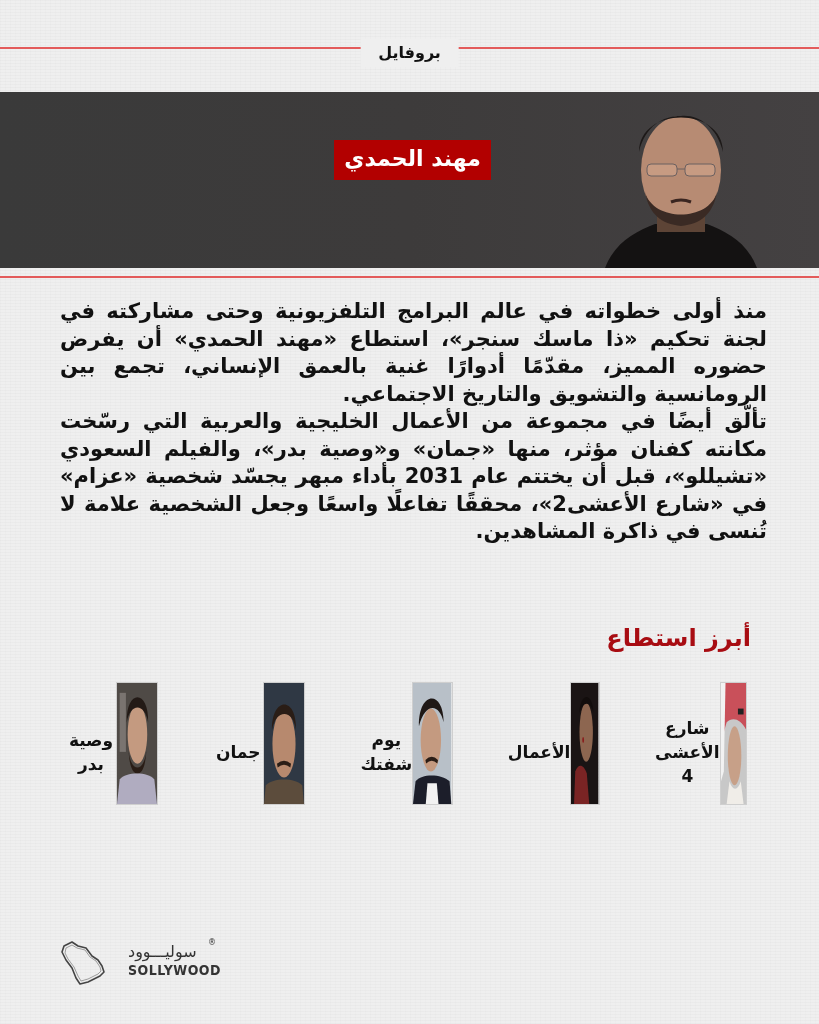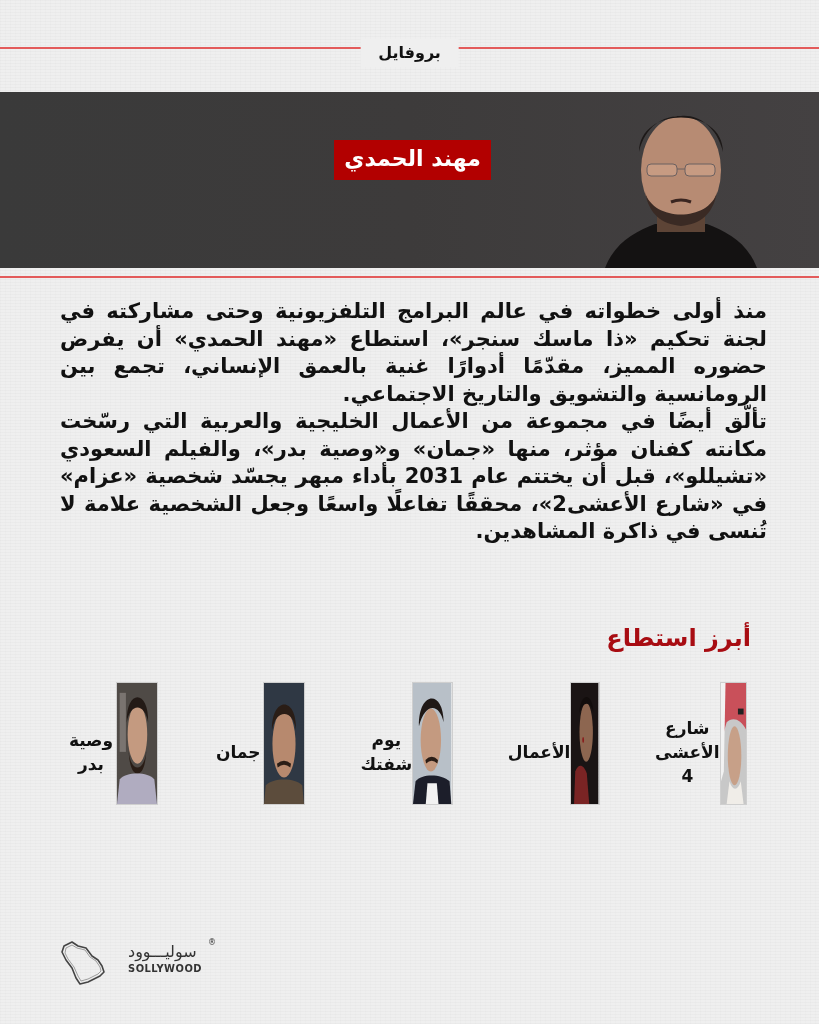--- a/index.html
+++ b/index.html
@@ -84,21 +84,21 @@
     position: absolute; left: 58px; top: 938px; width: 145px; height: 52px;
     direction: ltr;
   }
   .logo-map { position: absolute; left: 0; top: 0; width: 52px; height: 52px; }
   .logo-ar {
     position: absolute; left: 70px; top: 4px; font-size: 16px; font-weight: normal; color: #333;
     direction: rtl;
   }
   .logo-en {
     position: absolute; left: 70px; top: 24px; font-family: "DejaVu Sans Condensed", "DejaVu Sans", sans-serif;
-    font-size: 11px; font-weight: bold; color: #333; letter-spacing: 0.5px;
+    font-size: 14px; font-weight: bold; color: #333; letter-spacing: 0.5px;
   }
   .logo-reg {
     position: absolute; left: 150px; top: 0; font-size: 8px; color: #333;
   }
 </style>
 </head>
 <body>
 
 <div class="top-rule"></div>
 <div class="section-label">بروفايل</div>

